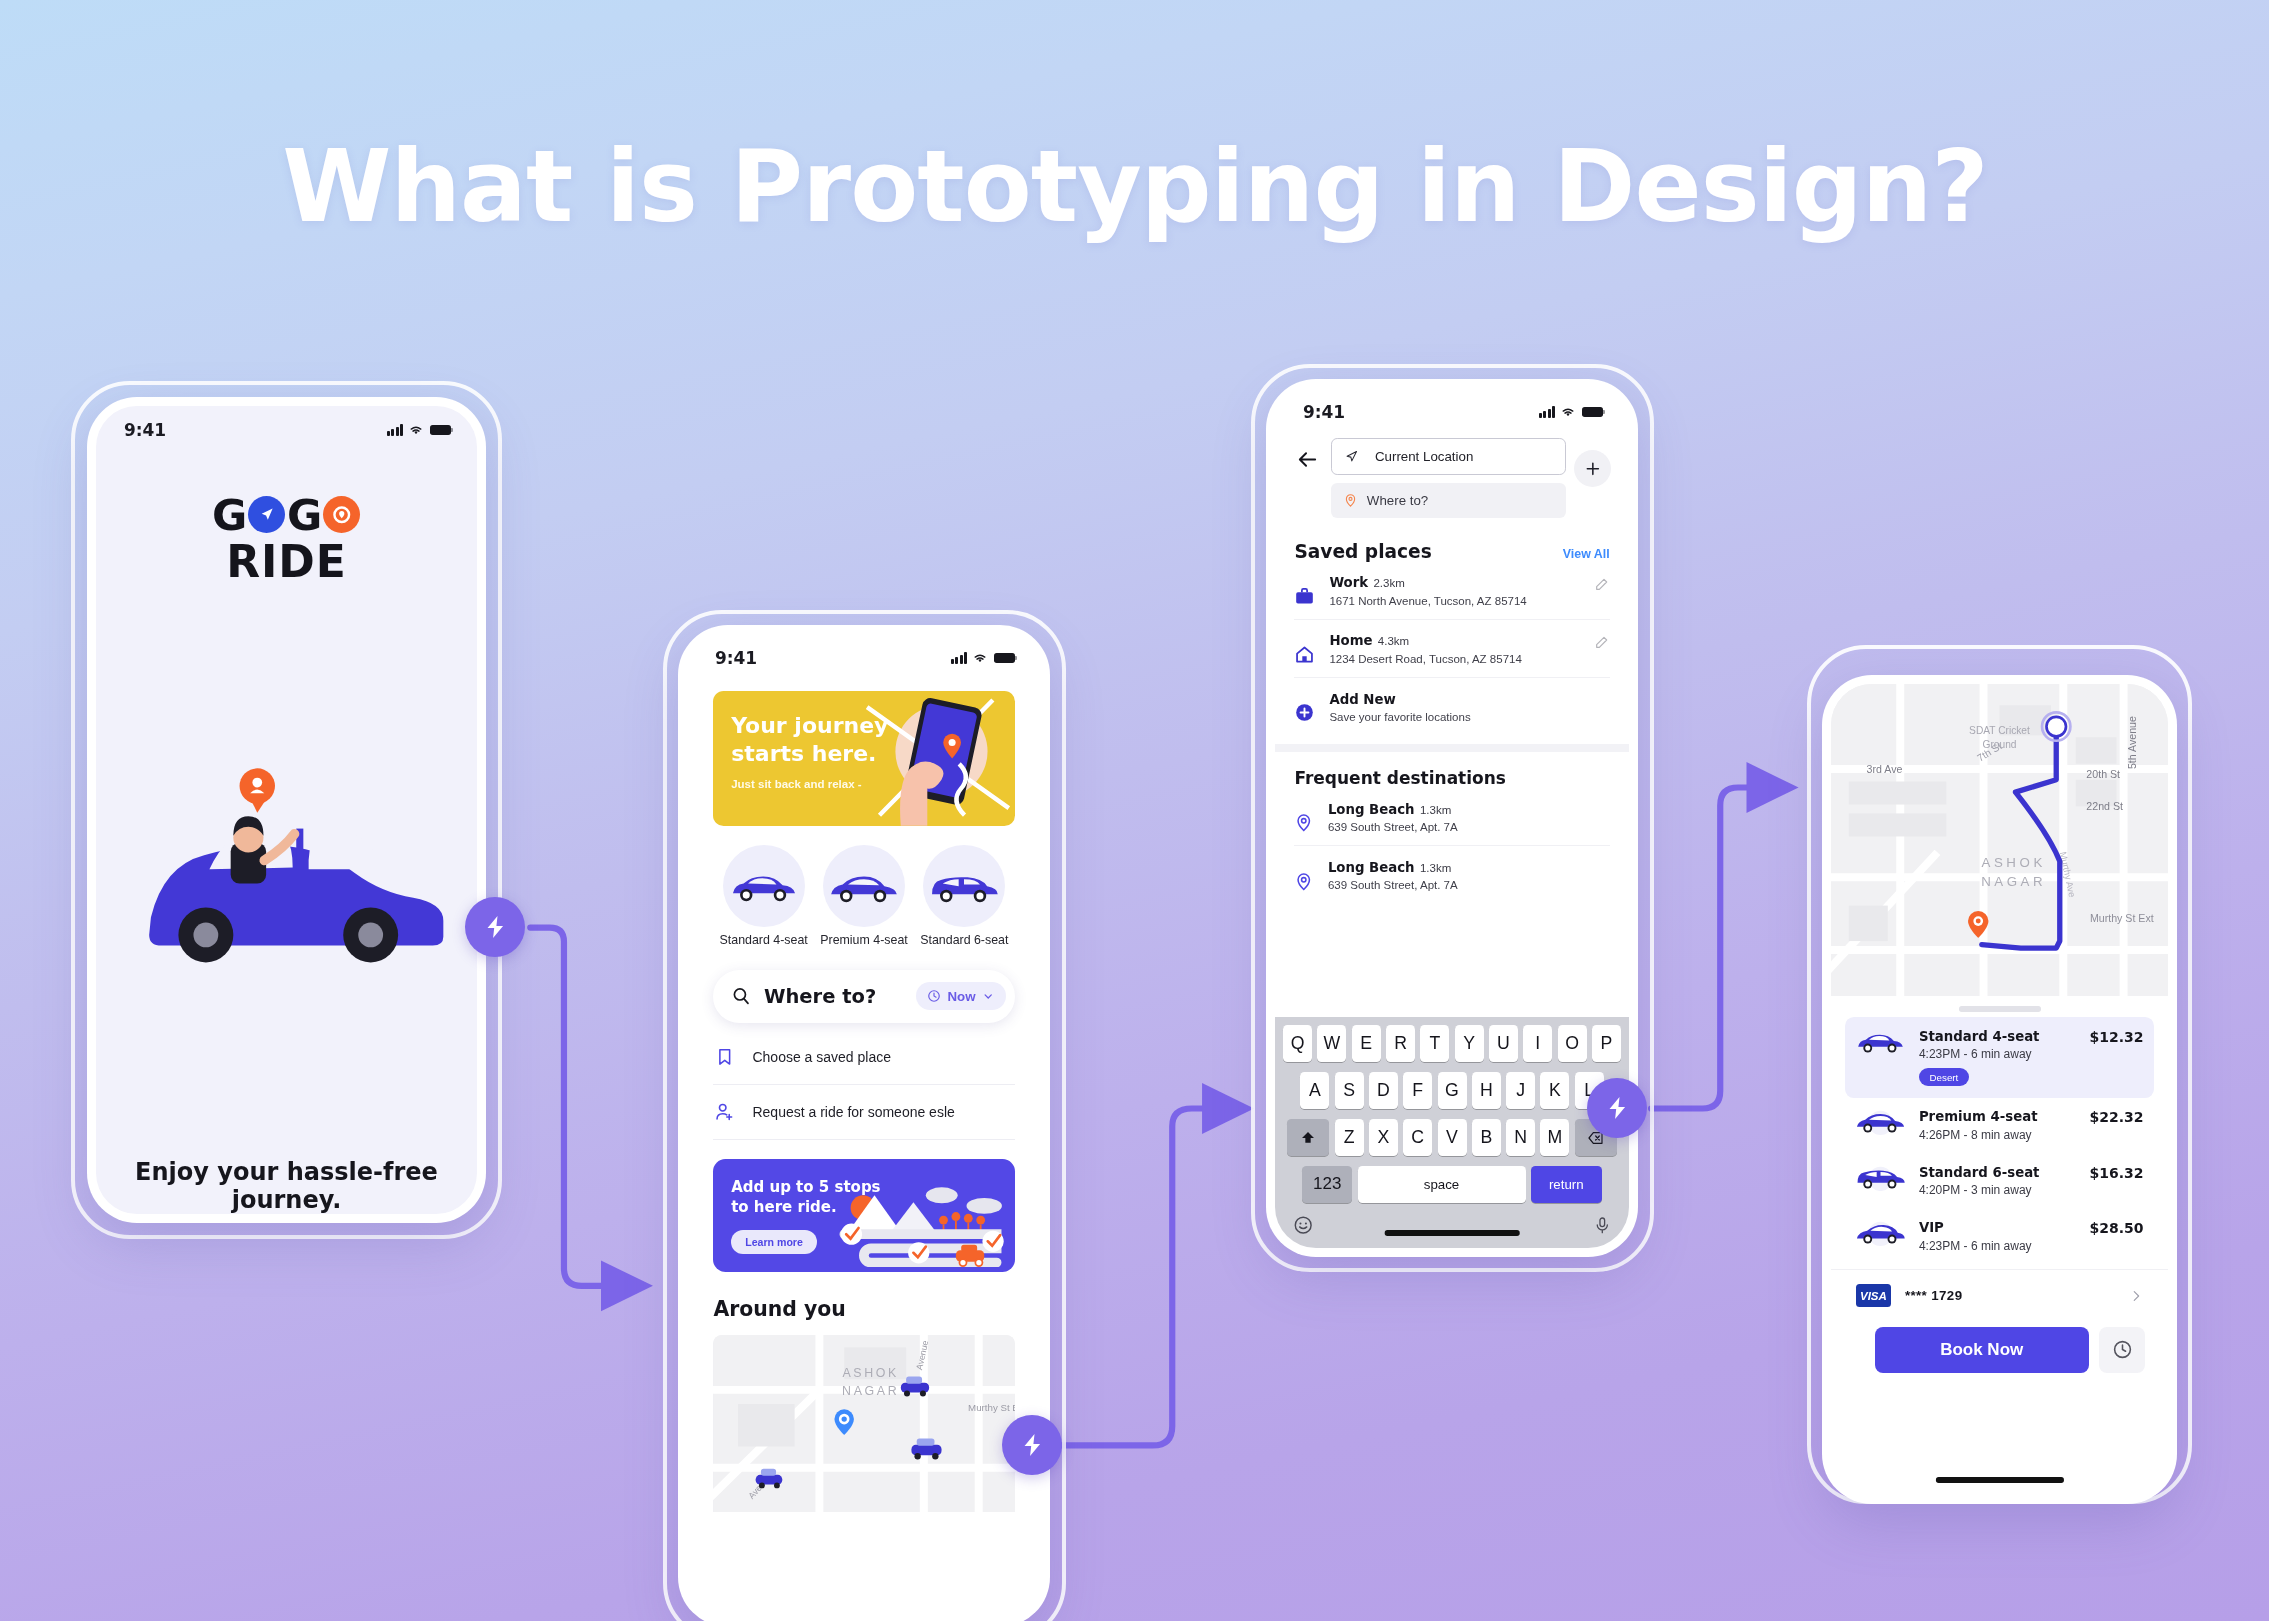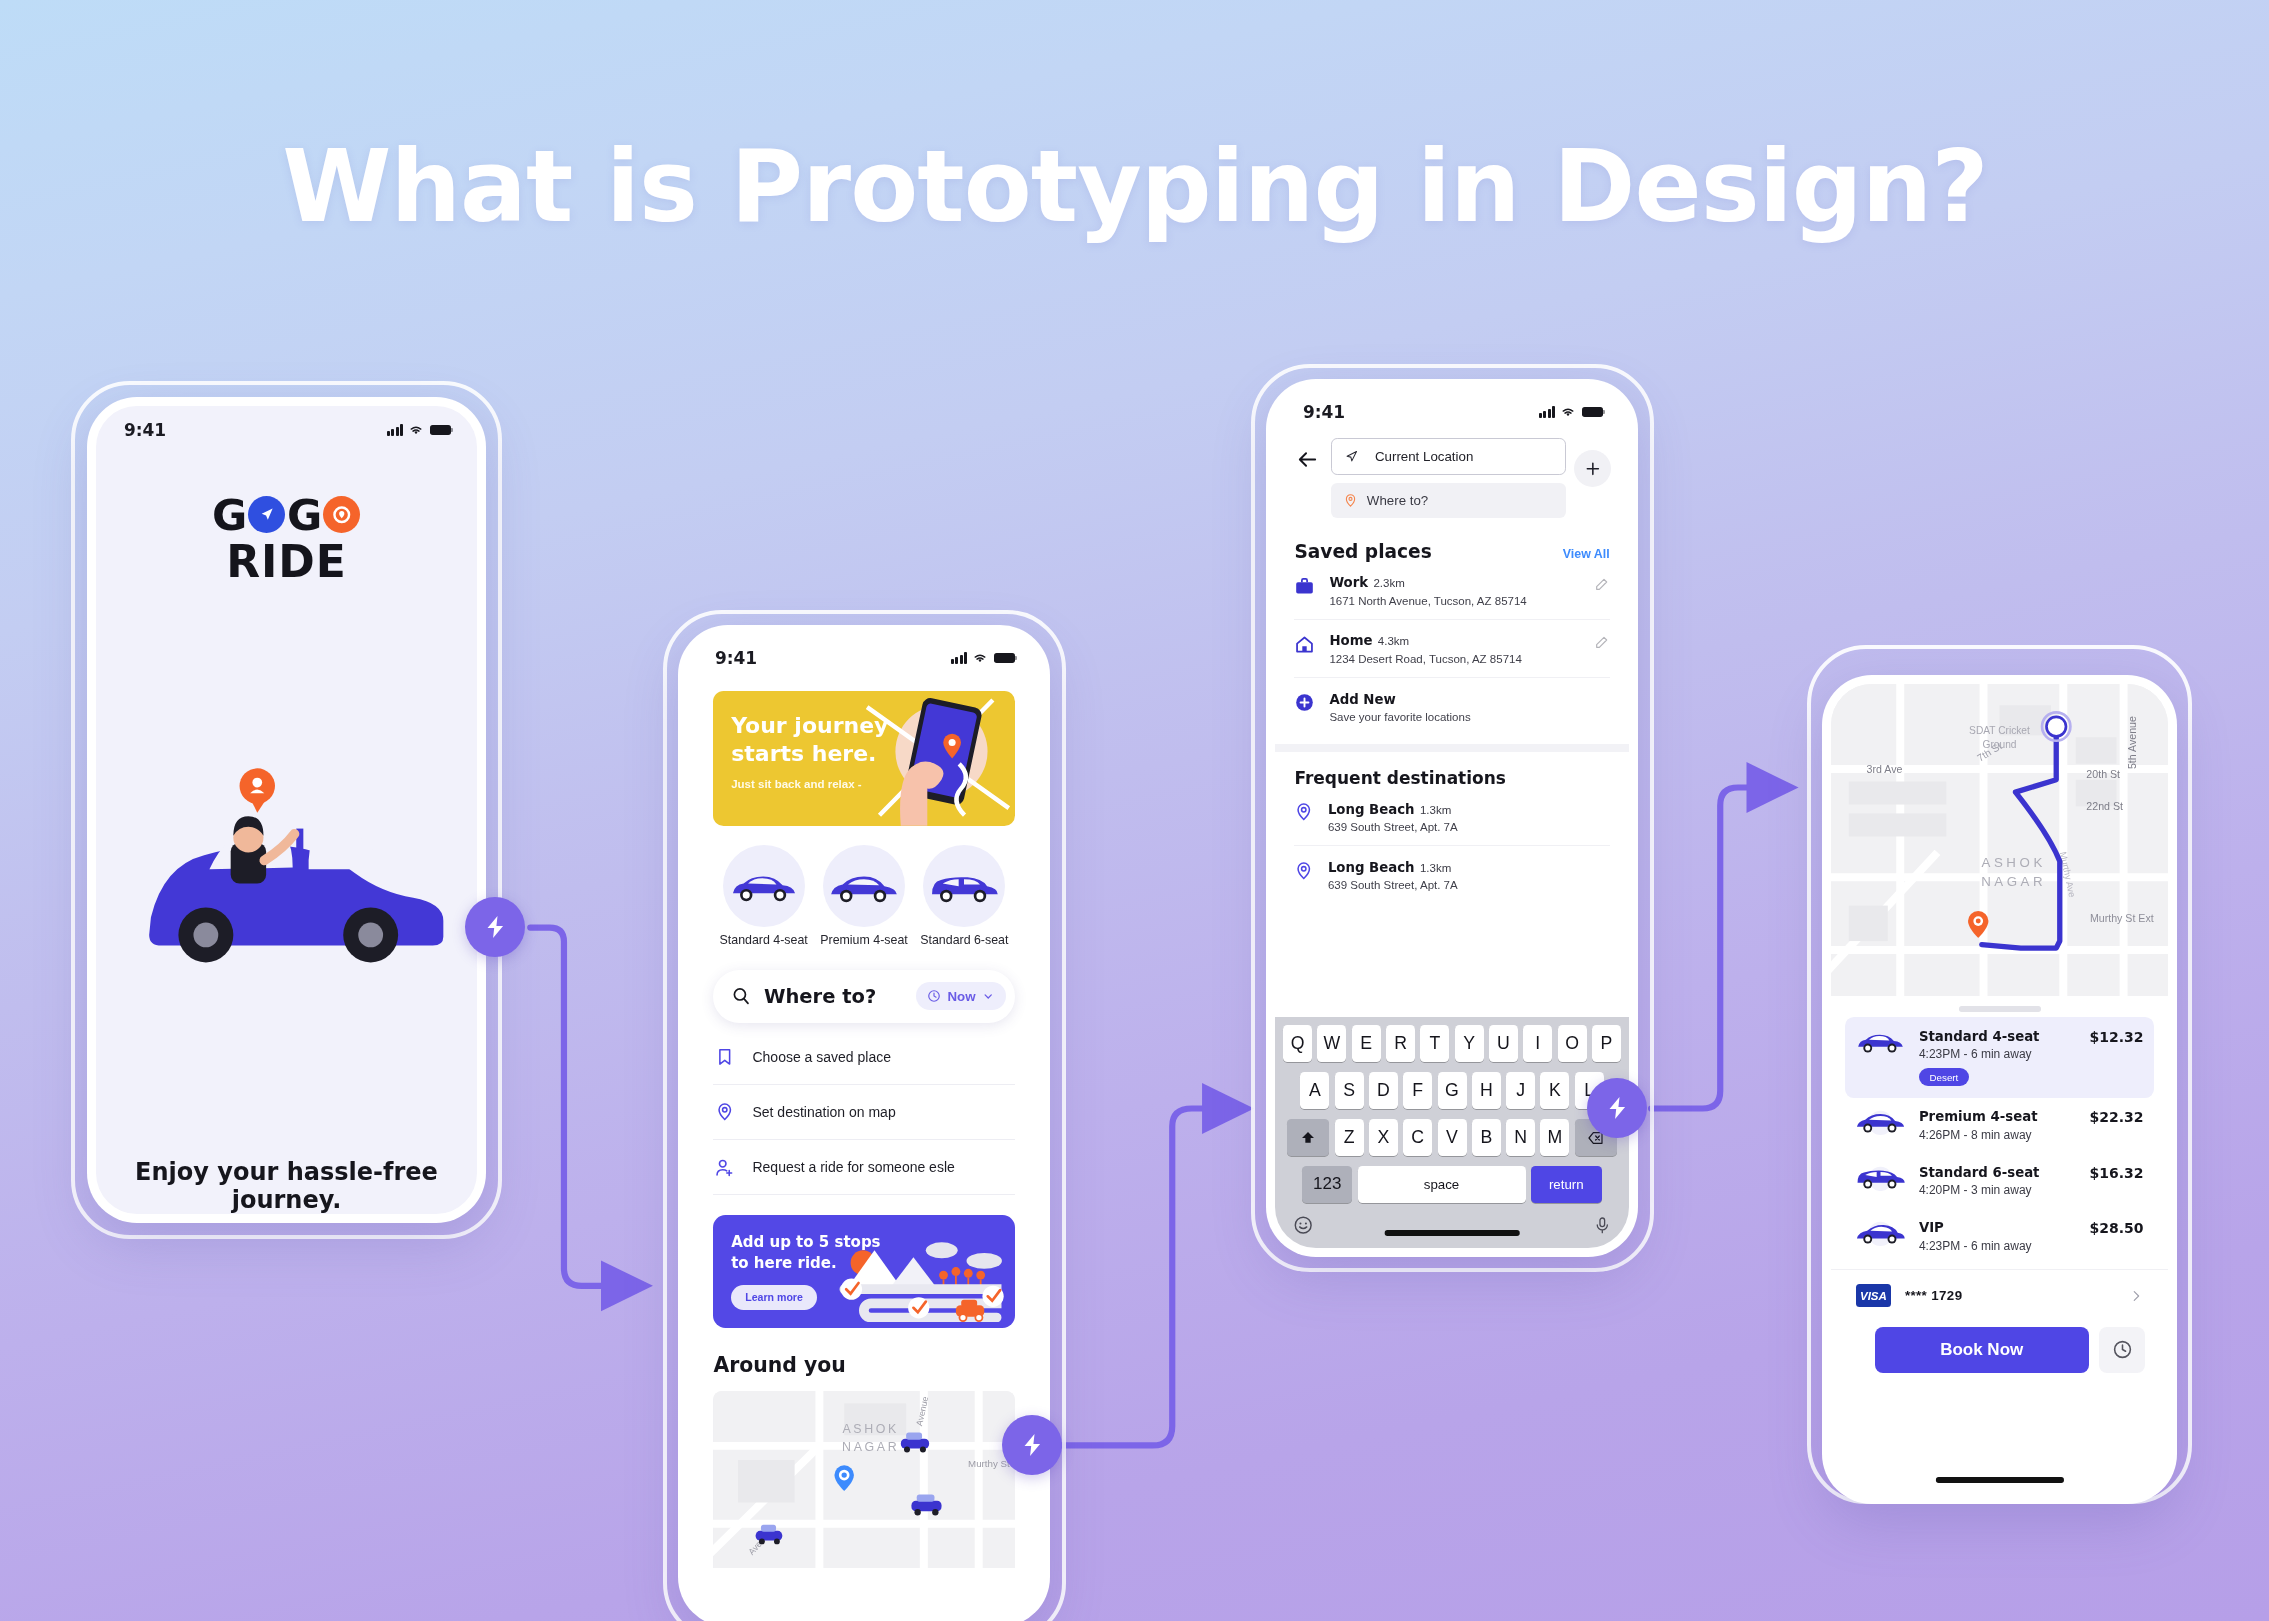--- a/index.html
+++ b/index.html
@@ -138,21 +138,21 @@
   .back-arrow { width:30px; height:30px; display:flex; align-items:center; justify-content:center; margin-top:7px;}
   .p3-fields { flex:1; }
   .field-outline { height:37px; border:1.3px solid #c9c9d4; border-radius:6.2px; display:flex; align-items:center; gap:16px; padding:0 11.5px; font-size:13.3px; color:#222229;}
   .field-filled { margin-top:8px; height:35px; background:#f1f1f5; border-radius:6.2px; display:flex; align-items:center; gap:8.9px; padding:0 11.5px; font-size:13.3px; color:#3a3a44;}
   .plus-btn { width:37px; height:37px; border-radius:50%; background:#f1f1f5; display:flex; align-items:center; justify-content:center; margin-top:12.4px;}
 
   .p3-sect { padding: 0 19.5px; }
   .sect-head { display:flex; align-items:baseline; justify-content:space-between; margin-top:23px; }
   .sect-title { font-size:18.6px; font-weight:800; color:#16161d; font-family:"DejaVu Sans", sans-serif;}
   .view-all { font-size:12.4px; color:#3d8bfd; font-weight:600;}
-  .place-row { display:flex; align-items:flex-start; gap:14px; padding:12.4px 0; border-bottom:0.9px solid #f0f0f4; position:relative;}
+  .place-row { display:flex; align-items:flex-end; gap:14px; padding:12.4px 0; border-bottom:0.9px solid #f0f0f4; position:relative;}
   .place-row:last-child{border-bottom:none;}
   .place-name { font-size:13.3px; font-weight:800; color:#16161d; font-family:"DejaVu Sans", sans-serif;}
   .place-dist { font-size:11.5px; color:#3a3a44; font-weight:400; margin-left:5.3px;}
   .place-addr { font-size:11.5px; color:#3f3f49; margin-top:4.4px;}
   .edit-ic { position:absolute; right:0; top:14px; opacity:.45;}
   .p3-divider { height:8px; background:#f2f2f6; margin-top:8.9px;}
 
   
   .kbd { background:#cfd0d7; padding:8.9px 5.3px 0 5.3px; margin-top:auto; position:relative; }
   .kbd-row { display:flex; justify-content:center; gap:5.3px; margin-bottom:9.8px;}
@@ -387,27 +387,20 @@
           </svg>
         </span>
       </div>
 
       <div class="menu-list">
         <div class="menu-item">
           <svg width="19.5" height="19.5" viewBox="0 0 24 24">
             <path d="M6 3.5 h12 v17.5 l-6-4.6 l-6 4.6 z" fill="none" stroke="#4f46e5" stroke-width="1.9" stroke-linejoin="round"></path>
           </svg>
           <span>Choose a saved place</span>
-        </div>
-        <div class="menu-item">
-          <svg width="19.5" height="19.5" viewBox="0 0 24 24">
-            <path d="M12 2.5 a7 7 0 0 1 7 7 c0 5.4-7 12-7 12 s-7-6.6-7-12 a7 7 0 0 1 7-7z" fill="none" stroke="#4f46e5" stroke-width="1.9"></path>
-            <circle cx="12" cy="9.6" r="2.7" fill="none" stroke="#4f46e5" stroke-width="1.9"></circle>
-          </svg>
-          <span>Set destination on map</span>
         </div>
         <div class="menu-item">
           <svg width="19.5" height="19.5" viewBox="0 0 24 24">
             <circle cx="9.5" cy="7" r="4" fill="none" stroke="#4f46e5" stroke-width="1.9"></circle>
             <path d="M2.5 21 q0-6.5 7-6.5 q3.2 0 5 1.3" fill="none" stroke="#4f46e5" stroke-width="1.9" stroke-linecap="round"></path>
             <path d="M17.5 15.5 v6 M14.5 18.5 h6" stroke="#4f46e5" stroke-width="1.9" stroke-linecap="round"></path>
           </svg>
           <span>Request a ride for someone esle</span>
         </div>
       </div>

